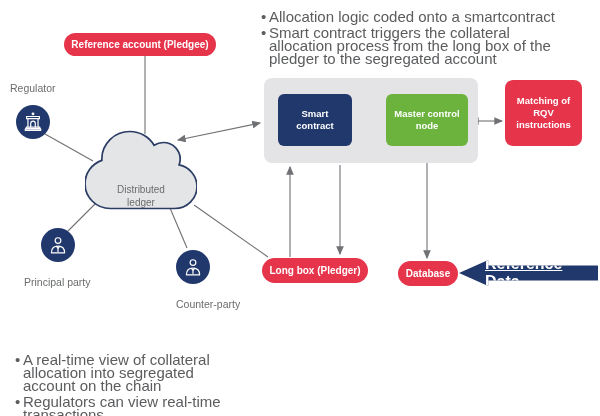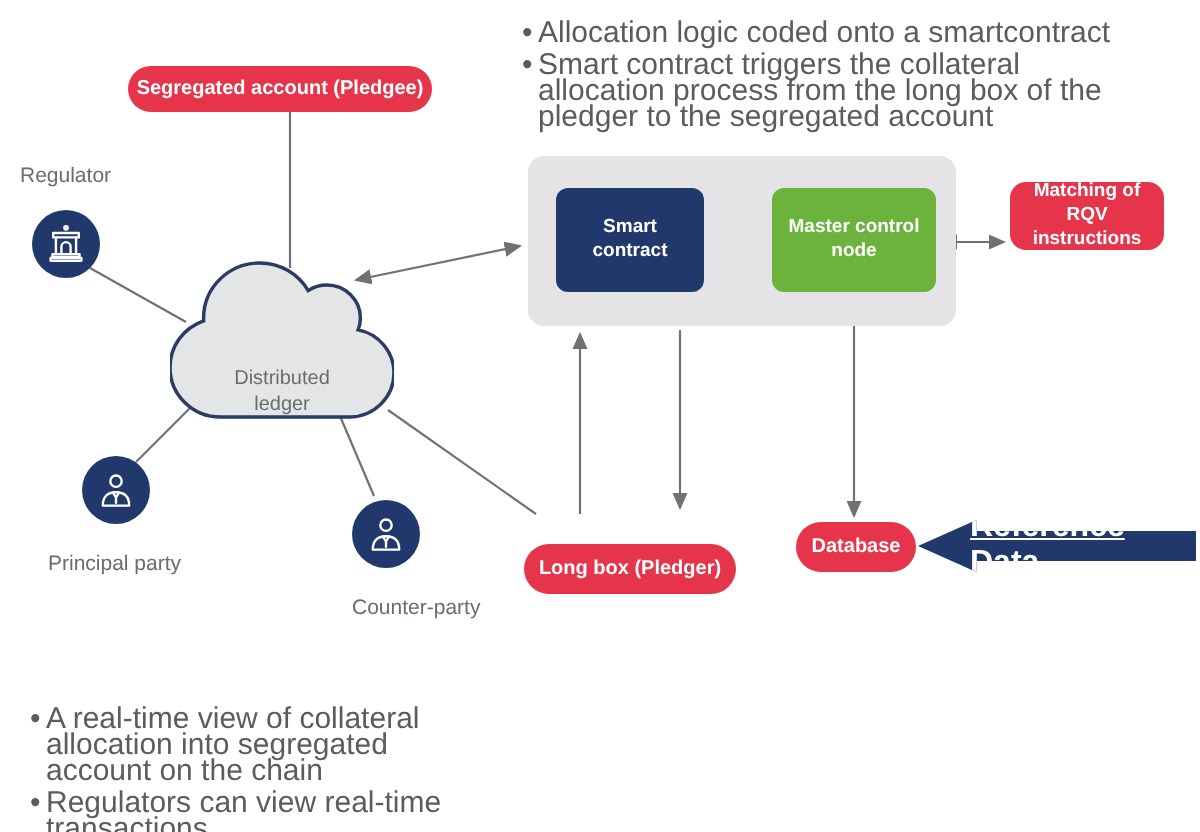--- a/index.html
+++ b/index.html
@@ -52,21 +52,21 @@
     <line x1="170" y1="208" x2="187" y2="248"></line>
     <line x1="194" y1="205" x2="268" y2="257"></line>
     <line x1="290" y1="257" x2="290" y2="167" marker-end="url(#ah)"></line>
     <line x1="340" y1="165" x2="340" y2="254" marker-end="url(#ah)"></line>
     <line x1="427" y1="151" x2="427" y2="258" marker-start="url(#ah)" marker-end="url(#ah)"></line>
     <line x1="356" y1="121" x2="383" y2="121" marker-start="url(#ah)" marker-end="url(#ah)"></line>
     <line x1="471" y1="121" x2="502" y2="121" marker-start="url(#ah)" marker-end="url(#ah)"></line>
   </svg>
 
   <div class="node pill" style="left:64px;top:33px;width:152px;height:23px;">
-    <span>Segregated account (Pledgee)</span>
+    <span>Reference account (Pledgee)</span>
   </div>
 
   <div class="small-label" style="left:10px;top:82px;">Regulator</div>
   <div class="icon-circle" style="left:16px;top:105px;">
     <svg viewBox="0 0 24 24">
       <circle cx="12" cy="3.2" r="0.9"></circle>
       <rect x="5" y="6" width="14" height="2.4"></rect>
       <path d="M6.5 8.4 V17.5 M17.5 8.4 V17.5"></path>
       <path d="M9.5 17.5 V13.5 A2.5 2.5 0 0 1 14.5 13.5 V17.5"></path>
       <rect x="4.6" y="17.5" width="14.8" height="1.6"></rect>
@@ -100,25 +100,25 @@
   <div class="small-label" style="left:176px;top:298px;">Counter-party</div>
 
   <div class="panel" style="left:264px;top:78px;width:214px;height:85px;"></div>
   <div class="node rect-box navy-box" style="left:278px;top:94px;width:74px;height:52px;">
     <span>Smart contract</span>
   </div>
   <div class="node rect-box green-box" style="left:386px;top:94px;width:82px;height:52px;">
     <span>Master control node</span>
   </div>
 
-  <div class="node rect-box red-box" style="left:505px;top:91px;width:77px;height:34px;">
+  <div class="node rect-box red-box" style="left:505px;top:80px;width:77px;height:66px;">
     <span>Matching of RQV instructions</span>
   </div>
 
-  <div class="node pill" style="left:262px;top:272px;width:106px;height:25px;">
+  <div class="node pill" style="left:262px;top:258px;width:106px;height:25px;">
     <span>Long box (Pledger)</span>
   </div>
 
   <div class="node pill" style="left:398px;top:261px;width:60px;height:25px;">
     <span>Database</span>
   </div>
 
   <div class="block-arrow">
     <span>Reference Data</span>
   </div>

